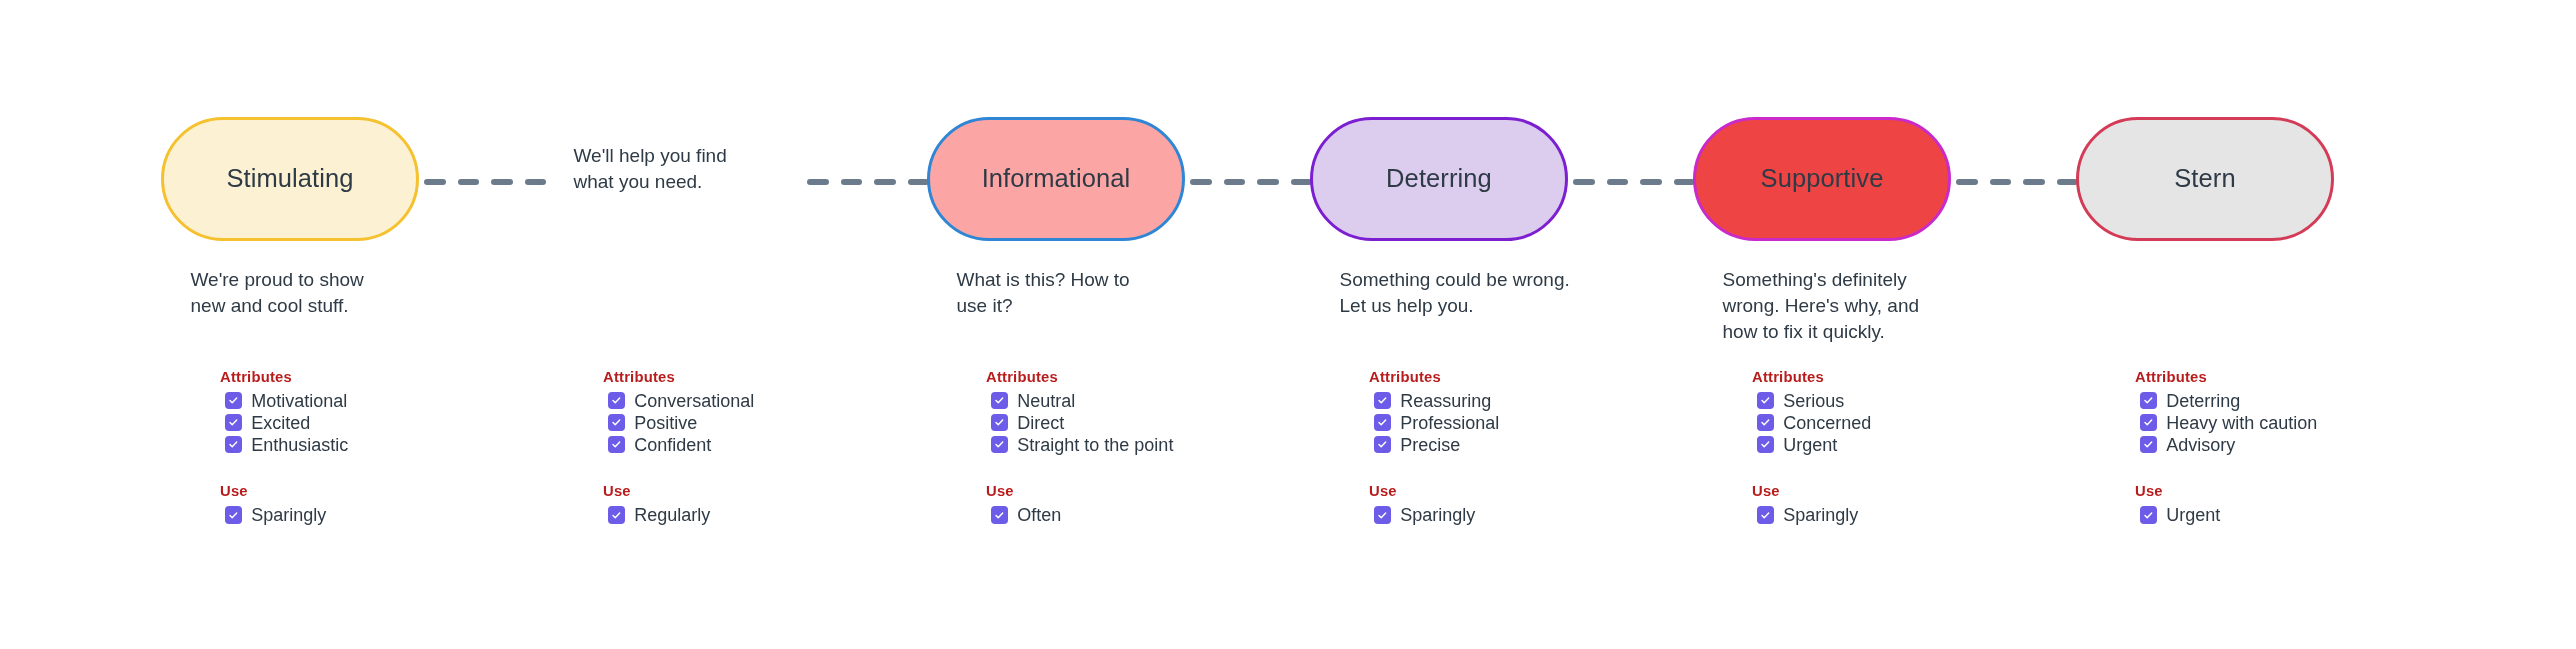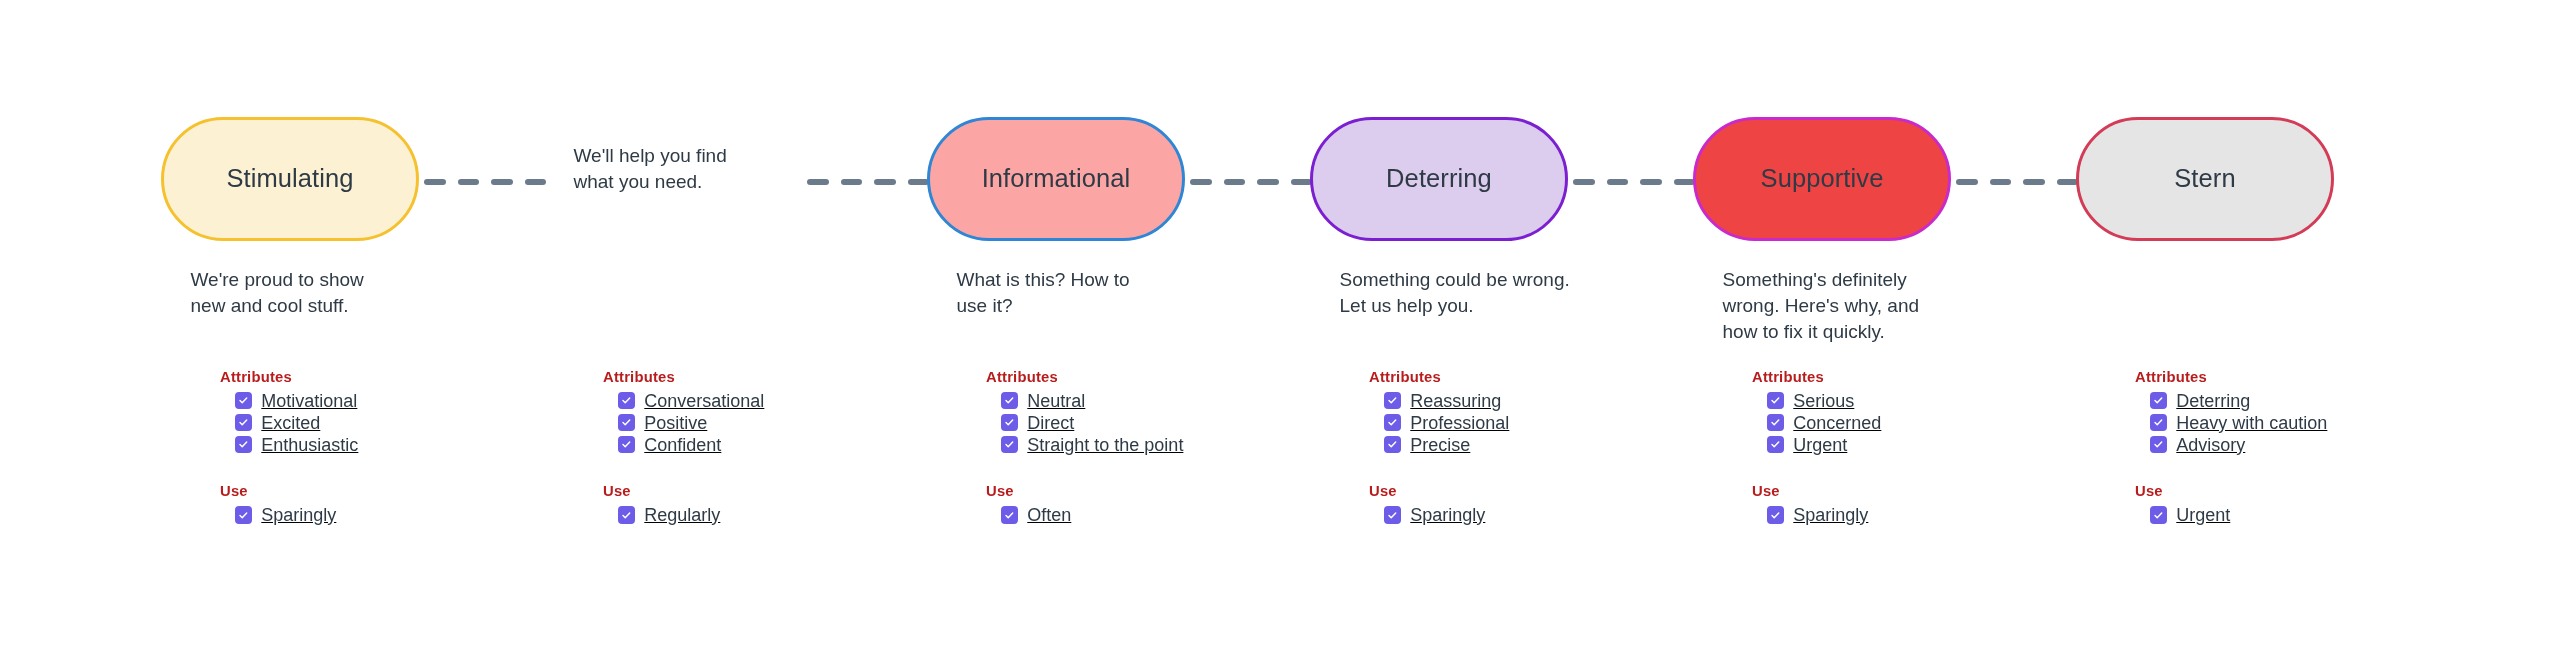--- a/index.html
+++ b/index.html
@@ -102,22 +102,21 @@
     margin-left: 29.5px;
   }
   .sec-use-title {
     margin-top: 27.5px;
   }
   .cb-row {
     display: flex;
     align-items: center;
     gap: 9.4px;
     height: 22px;
-    margin-left: 44px;
-    text-decoration: underline;
+    margin-left: 34px;
   }
   .cb {
     width: 17.4px;
     height: 17.4px;
     flex: 0 0 17.4px;
     border-radius: 4px;
     background: #6c5ce7;
     display: flex;
     align-items: center;
     justify-content: center;

